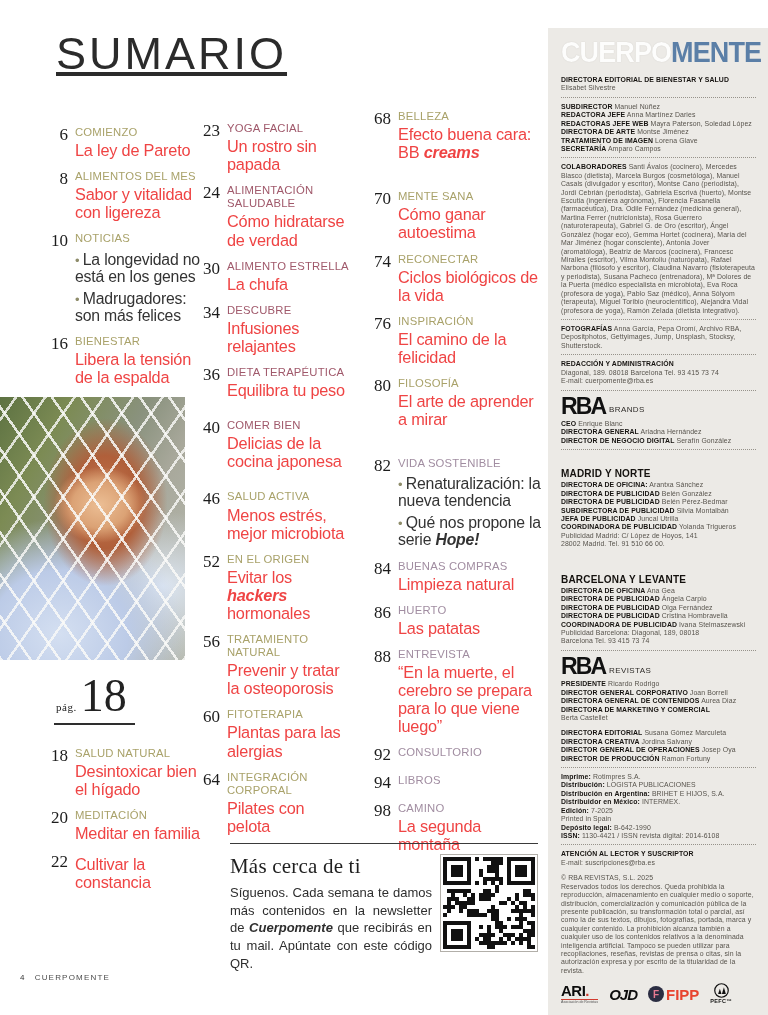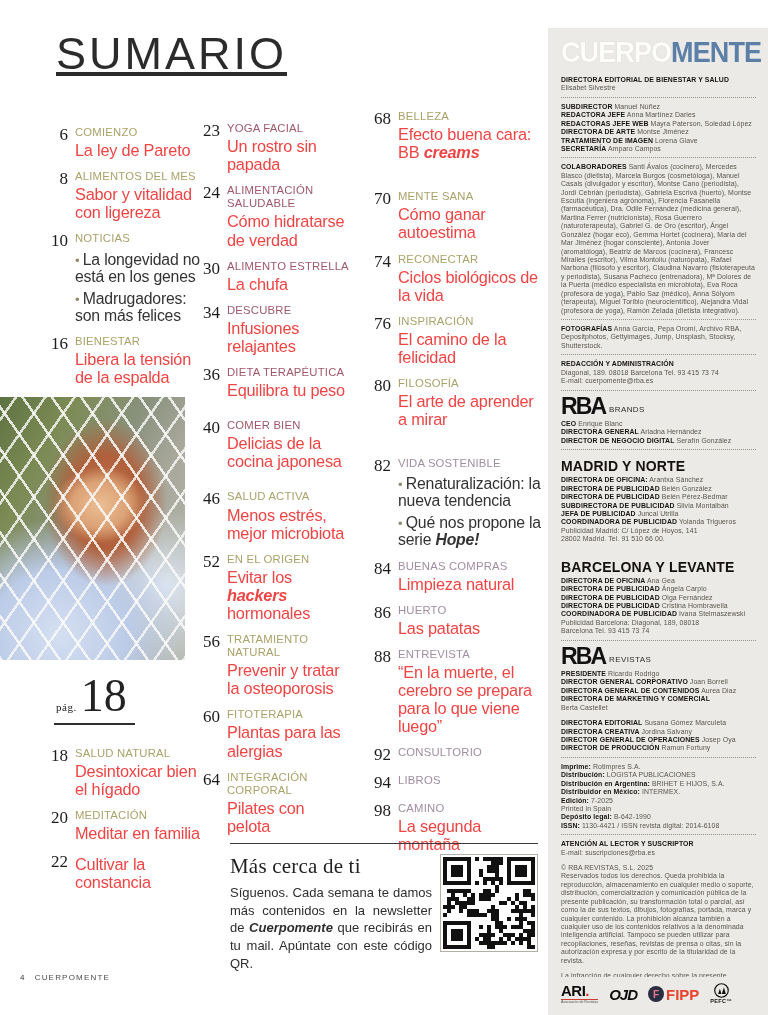--- a/index.html
+++ b/index.html
@@ -61,21 +61,21 @@
   #sidebar{position:absolute;left:548px;top:28px;right:0;bottom:0;background:#eceae6;
            box-sizing:border-box;padding:9px 12px 8px 13px;display:flex;flex-direction:column;}
   #cm-logo{font-weight:700;font-size:30px;letter-spacing:-1px;line-height:1;
            transform:scaleX(.9);transform-origin:left;white-space:nowrap;margin-bottom:9px;}
   #cm-logo .cuerpo{color:#fdfdfc;text-shadow:0 0 1px rgba(120,115,105,.35);}
   #cm-logo .mente{color:#5b7fa7;}
   #mast-sections{flex:1 1 auto;overflow:hidden;font-size:6.9px;line-height:1.22;
                  color:#57534c;letter-spacing:.1px;}
   .ml{margin:0;}
   .ml b{color:#161310;font-weight:700;}
-  .mh{font-size:14px;font-weight:700;color:#14110e;letter-spacing:.2px;margin:8px 0 1px;}
+  .mh{font-size:10px;font-weight:700;color:#14110e;letter-spacing:.2px;margin:18px 0 1px;}
   .dotsep{border-bottom:1px dotted #96928a;margin:4px 0 5px;}
   .gapsep{height:7px;}
   .rba-logo{display:flex;align-items:flex-end;gap:2px;margin:3px 0 4px;}
   .rba-big{font-weight:700;font-size:24px;line-height:.85;letter-spacing:-2px;color:#111;
            transform:scaleX(.96);transform-origin:left;}
   .rba-small{font-size:8px;color:#2e2b28;letter-spacing:.4px;padding-bottom:1px;}
 
   
   #logo-row{flex:0 0 auto;display:flex;align-items:center;gap:11px;margin-top:6px;padding-bottom:2px;}
   .ari{display:flex;flex-direction:column;line-height:1;}

